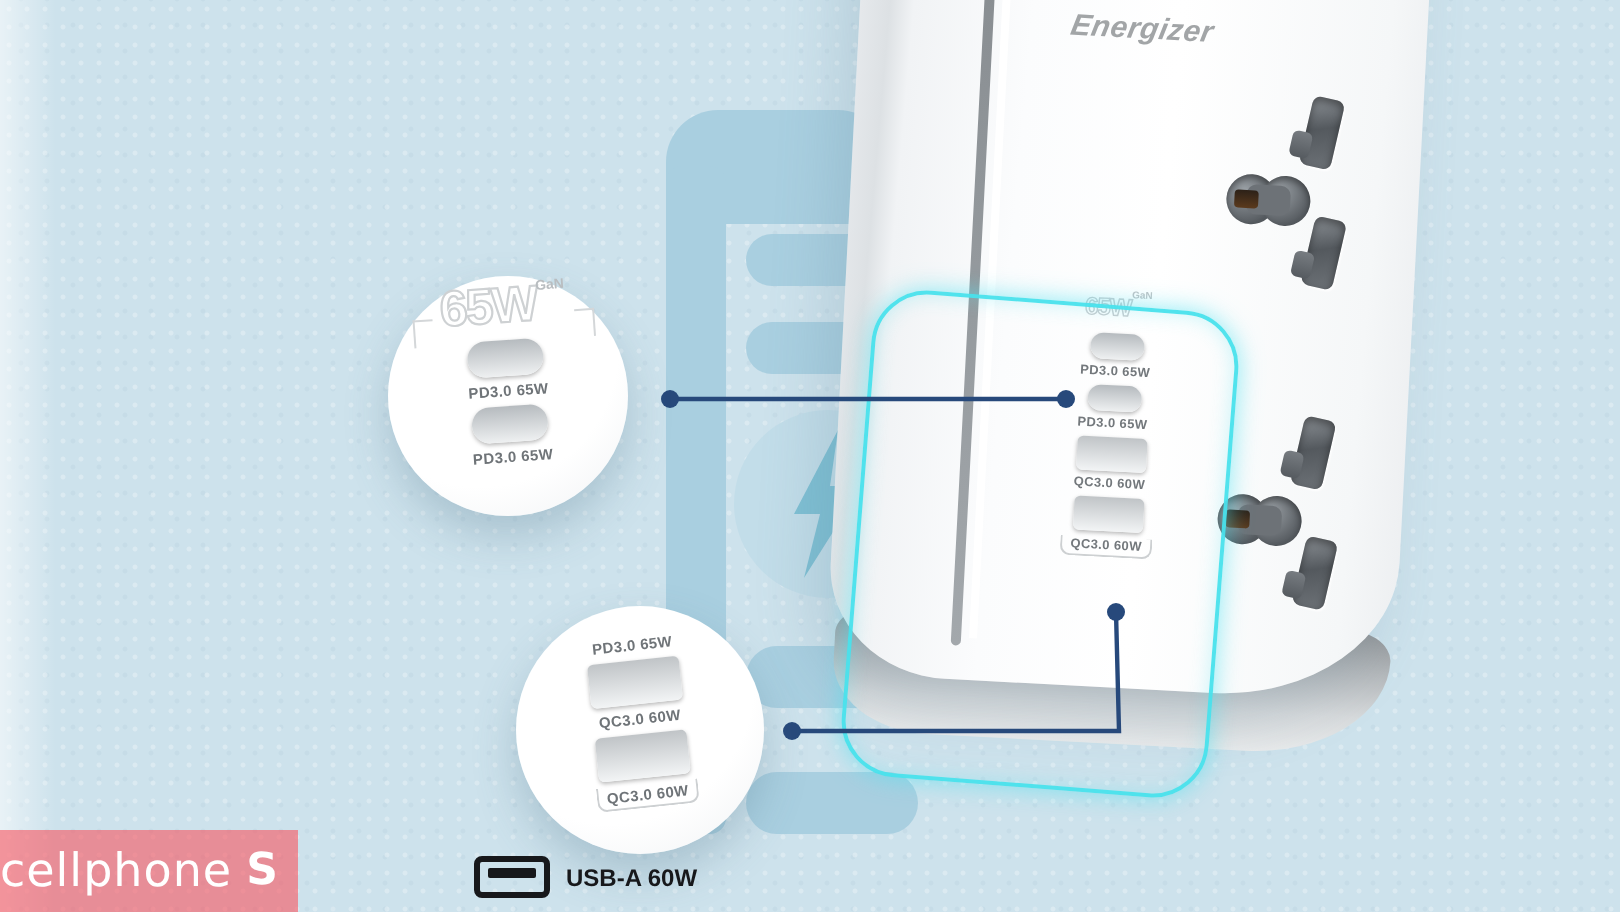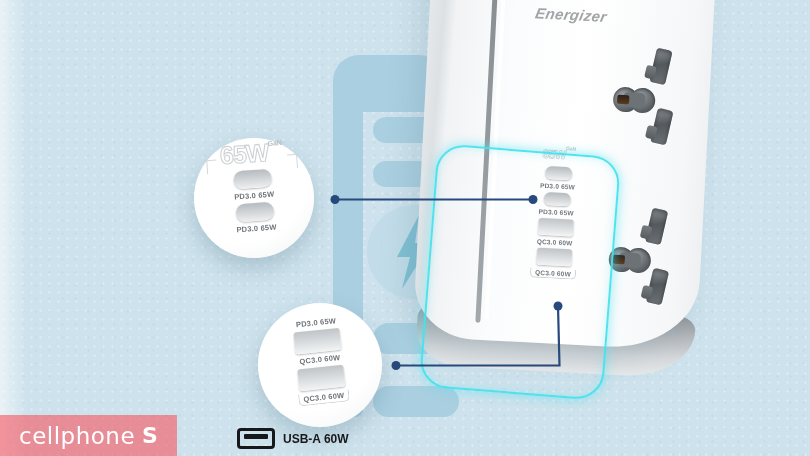--- a/index.html
+++ b/index.html
@@ -120,22 +120,22 @@
   .cap-c{left:152px;top:263px;font-size:21px;gap:9px;}
   .cap-a{left:237px;top:428px;font-size:12px;gap:8px;}
   .icon-usbc{width:38px;height:15px;border:3px solid #17181b;border-radius:9px;position:relative;box-sizing:content-box;}
   .icon-usbc::after{content:"";position:absolute;left:7px;right:7px;top:50%;margin-top:-1.5px;height:3px;
     background:#17181b;border-radius:2px;}
   .icon-usba{width:32px;height:15px;border:3px solid #17181b;border-radius:4px;position:relative;}
   .icon-usba::after{content:"";position:absolute;left:4px;right:4px;top:3px;height:5px;
     background:#17181b;border-radius:1px;}
 
   
-  .logo{position:absolute;left:0;top:415px;width:177px;height:41px;z-index:7;
-    background:rgba(250,80,90,.58);display:flex;align-items:center;justify-content:center;gap:7px;}
+  .logo{position:absolute;left:0;top:415px;width:149px;height:41px;z-index:7;
+    background:rgba(250,80,90,.58);display:flex;align-items:center;gap:7px;}
   .logo-main{color:#fff;font-size:23px;letter-spacing:.5px;font-family:"DejaVu Sans",sans-serif;}
   .logo-s{color:#fff;font-size:22px;font-weight:bold;font-family:"DejaVu Sans",sans-serif;}
 </style>
 </head>
 <body>
 
 <div class="stage">
   <div class="left-band"></div>
 
   <div class="wm">

